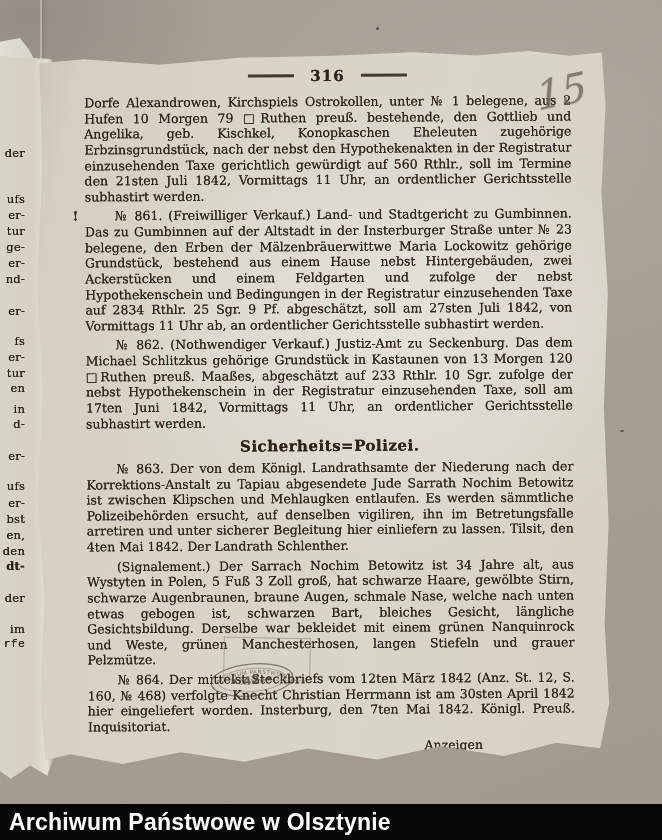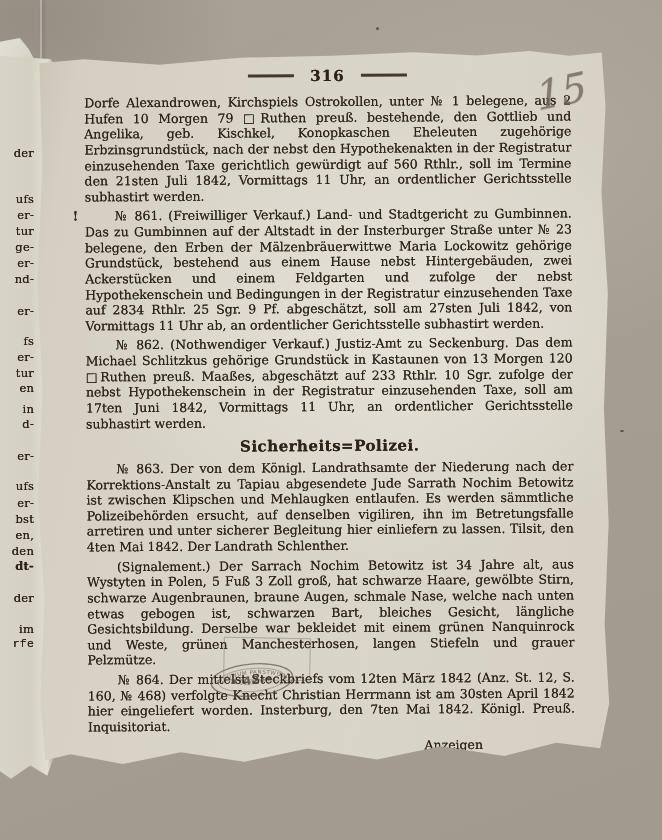--- a/index.html
+++ b/index.html
@@ -29,21 +29,21 @@
     box-shadow:1px 2px 3px rgba(60,52,40,.35);
   }
 
   
   .under-strip{
     position:absolute;left:0;top:56px;width:55px;height:727px;
     background:linear-gradient(90deg,#d8d4c7 0%,#d5d0c2 55%,#e2ded2 86%,#b7b1a2 97%,#8f887a 100%);
     clip-path:polygon(0 0,92% .4%,100% 1.2%,99% 25%,100% 50%,98.6% 75%,99.6% 96%,86% 99%,55% 97.6%,20% 99.4%,0 98.4%);
     box-shadow:2px 0 5px rgba(60,52,40,.35);
   }
-  .fragments{position:absolute;left:9px;top:-56px;width:100%;height:736px;text-align:center;}
+  .fragments{position:absolute;left:0;top:-56px;width:100%;height:736px;text-align:center;}
   .fragment{
     position:absolute;right:30px;
     font-size:11.5px;color:#2d2316;letter-spacing:.2px;
     text-shadow:0 0 .4px #2d2316;white-space:nowrap;
   }
 
   
   .main-page{
     position:absolute;left:34px;top:50px;width:578px;height:720px;
     transform:rotate(-.35deg);
@@ -205,14 +205,17 @@
       <path id="stampTop" d="M 23 47 A 37 13 0 0 1 93 47" fill="none"></path>
       <path id="stampBot" d="M 28 41 A 32 11 0 0 0 88 41" fill="none"></path>
       <text class="stamp-arc"><textPath href="#stampTop" startOffset="50%" text-anchor="middle">ARCHIWUM PAŃSTWOWE</textPath></text>
       <text class="stamp-arc"><textPath href="#stampBot" startOffset="50%" text-anchor="middle">W OLSZTYNIE</textPath></text>
       <text class="stamp-num" x="58" y="48" text-anchor="middle">• 42 •</text>
     </g>
   </svg>
 
   <div class="pencil-note">15</div>
 
+  <div class="footer-bar">
+    <span class="footer-label">Archiwum Państwowe w Olsztynie</span>
+  </div>
 
 </div>
 
 </body></html>

